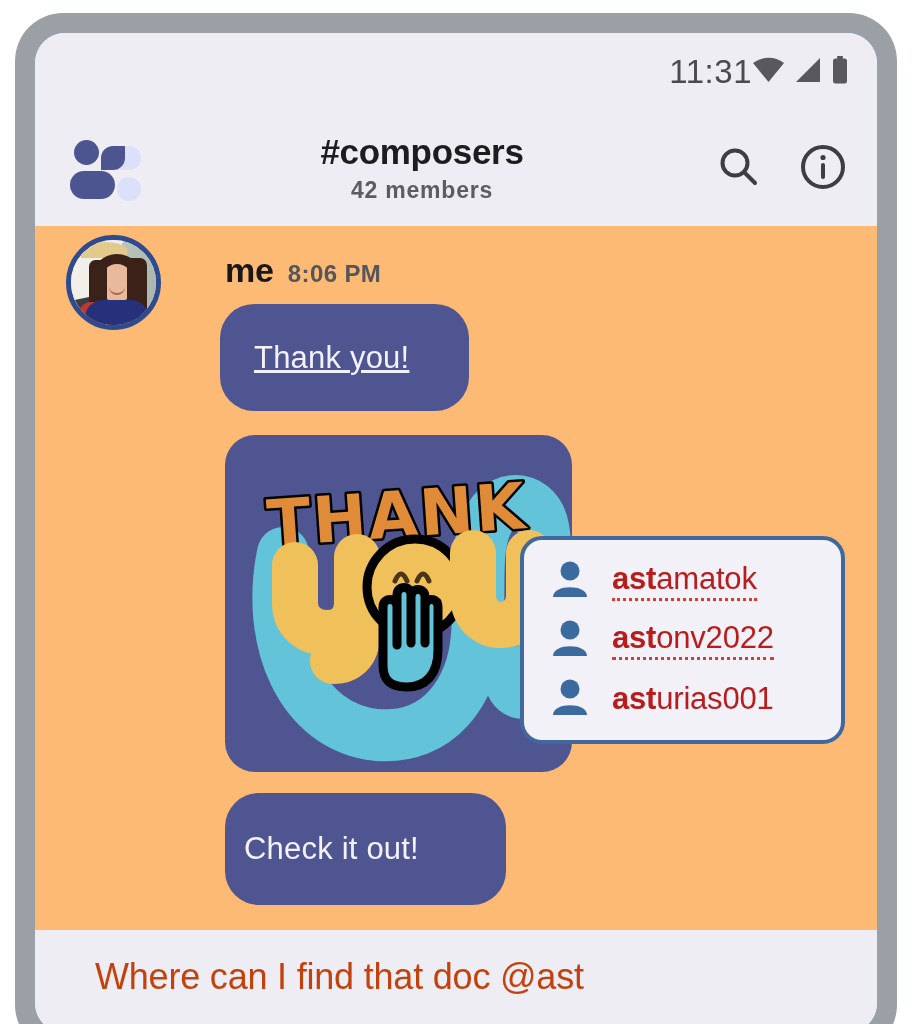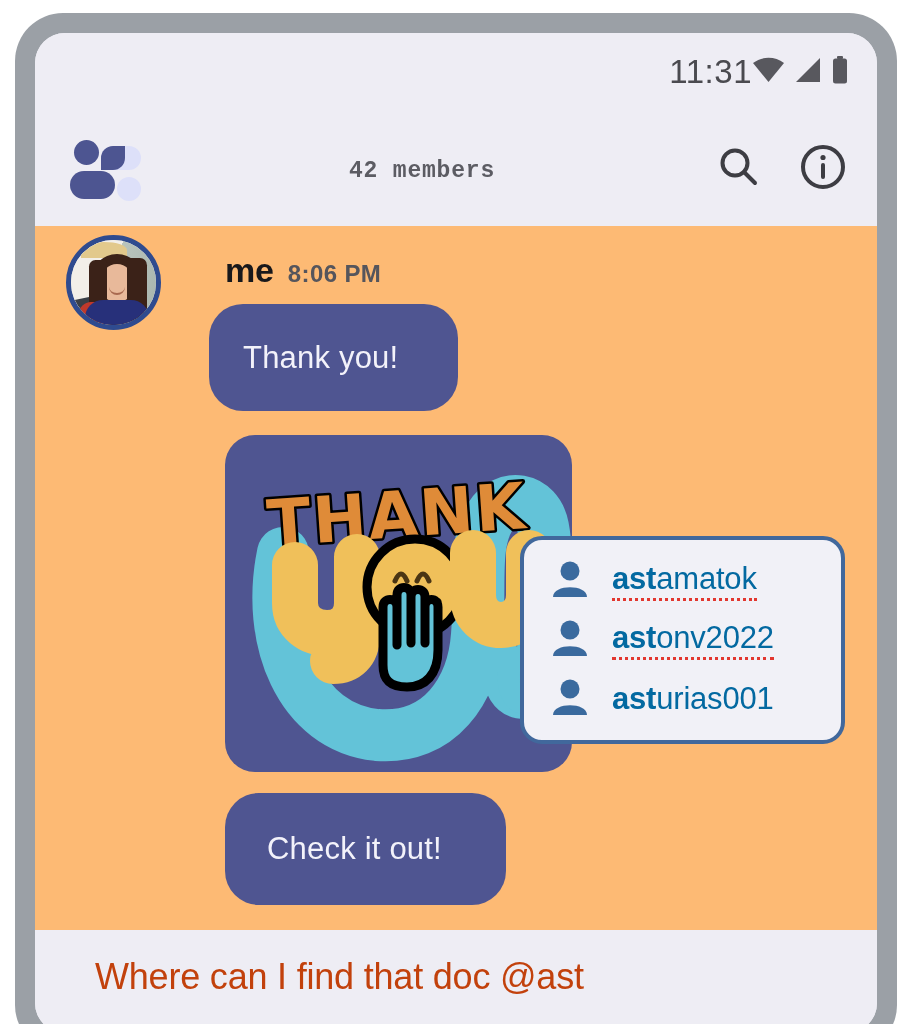--- a/index.html
+++ b/index.html
@@ -113,21 +113,20 @@
     color: #1d1d1f;
     letter-spacing: -0.3px;
     line-height: 1.1;
   }
   #channel-members {
     font-size: 23px;
     font-weight: bold;
     color: #5c5c63;
     letter-spacing: 0.8px;
     margin-top: 5px;
-    font-family: Liberation Mono, monospace;
   }
   #header-actions {
     display: flex;
     align-items: center;
     gap: 38px;
     flex: 0 0 auto;
     padding-right: 8px;
   }
 
   
@@ -240,30 +239,31 @@
     position: absolute;
     background: #4f5591;
     color: #f3f2fa;
     border-radius: 34px;
     display: flex;
     align-items: center;
     justify-content: flex-start;
     box-sizing: border-box;
   }
   #bubble-thank {
-    left: 174px; top: 78px;
+    left: 185px; top: 78px;
     width: 249px; height: 107px;
     padding-left: 34px;
     font-size: 31px;
     letter-spacing: 0.2px;
+    text-decoration: underline;
   }
   #bubble-checkout {
     left: 190px; top: 567px;
     width: 281px; height: 112px;
-    padding-left: 42px;
+    padding-left: 19px;
     font-size: 31px;
     letter-spacing: 0.2px;
   }
 
   
   #bubble-sticker {
     position: absolute;
     left: 190px; top: 209px;
     width: 347px; height: 337px;
     background: #4f5591;
@@ -291,21 +291,21 @@
   }
   .mention-item {
     display: flex;
     align-items: center;
     gap: 22px;
     padding: 0 0 0 26px;
     height: 58px;
   }
   .mention-label {
     font-size: 31px;
-    color: #0369a1;
+    color: #b91c1c;
     letter-spacing: -0.2px;
     white-space: nowrap;
   }
   .mention-label b { font-weight: bold; }
   .mention-label .rest { font-weight: normal; }
   .spellerr {
     border-bottom: 3px dotted #e2372f;
     padding-bottom: 1px;
   }
 
@@ -358,20 +358,21 @@
     <div id="channel-header">
       <div id="app-logo">
         <span class="logo-dot-1"></span>
         <span class="logo-pill-2"></span>
         <span class="logo-leaf-2"></span>
         <span class="logo-pill-3"></span>
         <span class="logo-dot-4"></span>
       </div>
 
       <div id="header-titles">
+        <div id="channel-name">#composers</div>
         <div id="channel-members">42 members</div>
       </div>
 
       <div id="header-actions">
         <span>
           <svg width="44" height="44" viewBox="0 0 44 44">
             <circle cx="18" cy="18" r="12.5" fill="none" stroke="#3d3d43" stroke-width="4"></circle>
             <line x1="27" y1="27" x2="38" y2="38" stroke="#3d3d43" stroke-width="4" stroke-linecap="round"></line>
           </svg>
         </span>

